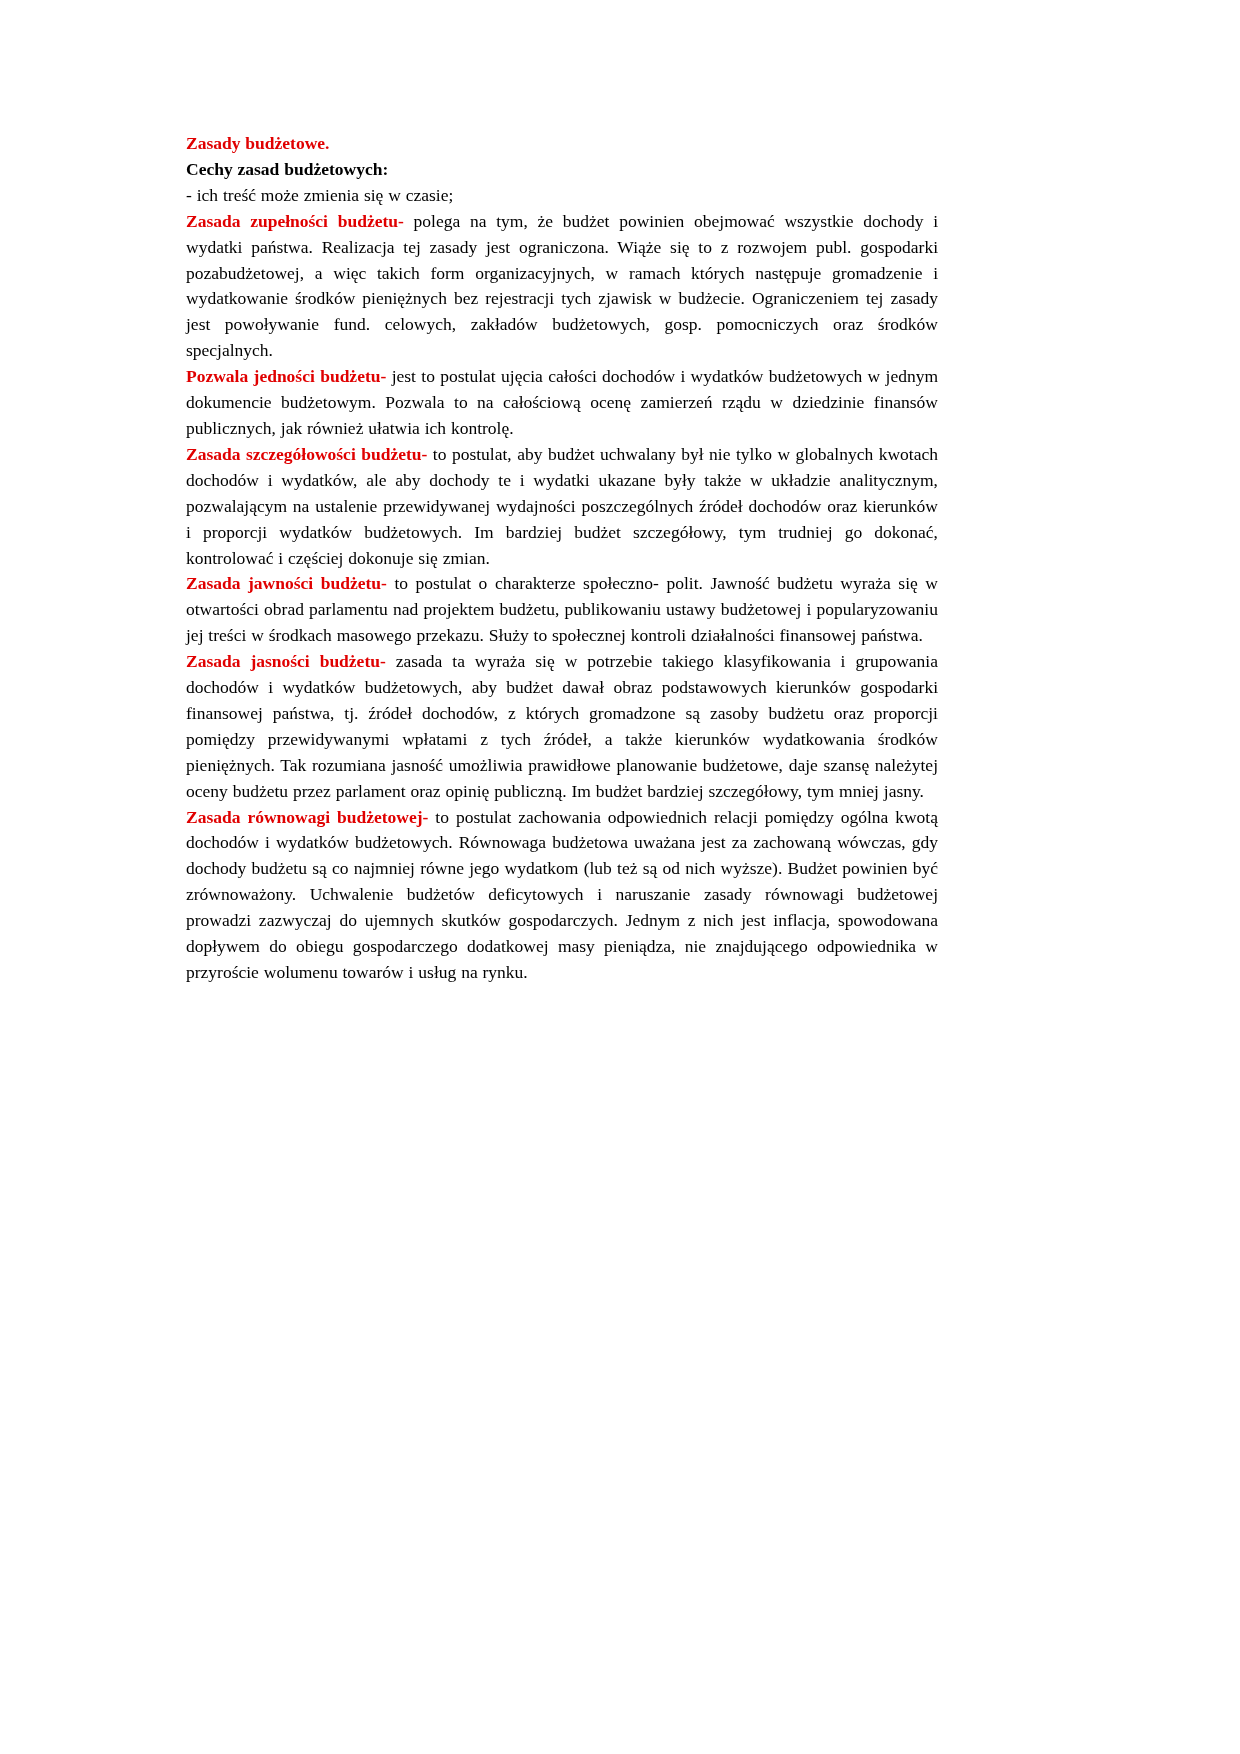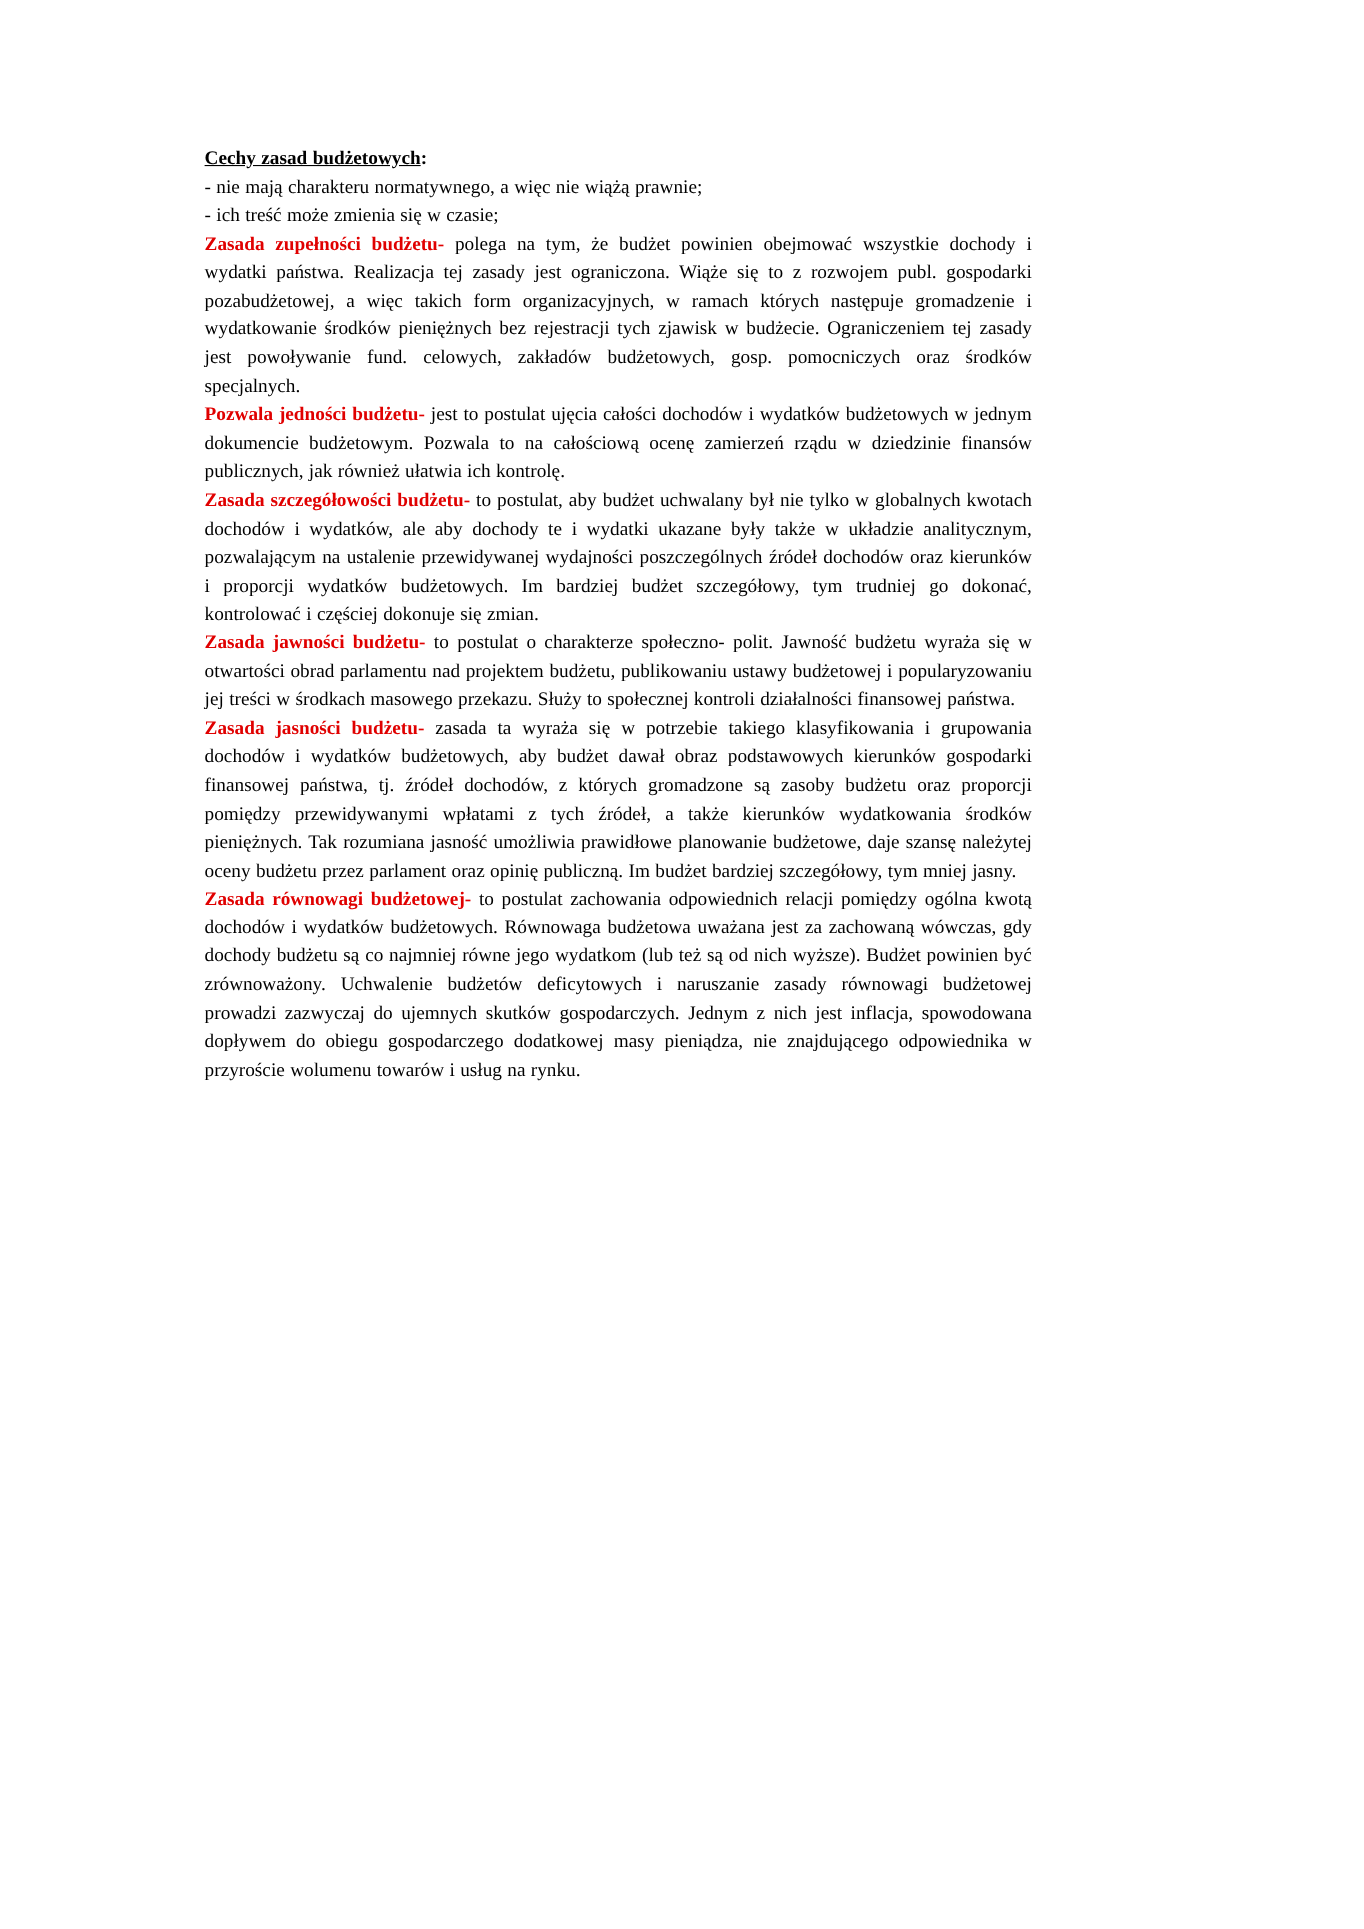--- a/index.html
+++ b/index.html
@@ -32,42 +32,41 @@
     color: var(--text-color, #000000);
     font-weight: normal;
   }
   .seg-bold {
     color: var(--text-color, #000000);
     font-weight: bold;
   }
   .seg-bold-underline {
     color: var(--text-color, #000000);
     font-weight: bold;
-    text-decoration: underline;
   }
   .seg-red-bold {
     color: var(--red-heading, #e00000);
     font-weight: bold;
   }
   .seg-navy-bold {
     color: var(--navy-heading, #221e78);
     font-weight: bold;
   }
   .seg-navy-bold-underline {
     color: var(--navy-heading, #221e78);
     font-weight: bold;
     text-decoration: underline;
   }
 </style>
 </head>
 <body style="background: rgb(255, 255, 255);">
 
 <div class="doc-page">
+    <p class="para"><span class="seg-red-bold">Zasady budżetowe.</span></p>
     <p class="para"><span class="seg-bold-underline">Cechy zasad budżetowych</span><span class="seg-bold">:</span></p>
-    <p class="para"><span class="seg-normal">- nie mają charakteru normatywnego, a więc nie wiążą prawnie;</span></p>
     <p class="para"><span class="seg-normal">- ich treść może zmienia się w czasie;</span></p>
     <p class="para"><span class="seg-red-bold">Zasada zupełności budżetu-</span><span class="seg-normal"> polega na tym, że budżet powinien obejmować wszystkie dochody i wydatki państwa. Realizacja tej zasady jest ograniczona. Wiąże się to z rozwojem publ. gospodarki pozabudżetowej, a więc takich form organizacyjnych, w ramach których następuje gromadzenie i wydatkowanie środków pieniężnych bez rejestracji tych zjawisk w budżecie. Ograniczeniem tej zasady jest powoływanie fund. celowych, zakładów budżetowych, gosp. pomocniczych oraz środków specjalnych.</span></p>
     <p class="para"><span class="seg-red-bold">Pozwala jedności budżetu-</span><span class="seg-normal"> jest to postulat ujęcia całości dochodów i wydatków budżetowych w jednym dokumencie budżetowym. Pozwala to na całościową ocenę zamierzeń rządu w dziedzinie finansów publicznych, jak również ułatwia ich kontrolę.</span></p>
     <p class="para"><span class="seg-red-bold">Zasada szczegółowości budżetu-</span><span class="seg-normal"> to postulat, aby budżet uchwalany był nie tylko w globalnych kwotach dochodów i wydatków, ale aby dochody te i wydatki ukazane były także w układzie analitycznym, pozwalającym na ustalenie przewidywanej wydajności poszczególnych źródeł dochodów oraz kierunków i proporcji wydatków budżetowych. Im bardziej budżet szczegółowy, tym trudniej go dokonać, kontrolować i częściej dokonuje się zmian.</span></p>
     <p class="para"><span class="seg-red-bold">Zasada jawności budżetu-</span><span class="seg-normal"> to postulat o charakterze społeczno- polit. Jawność budżetu wyraża się w otwartości obrad parlamentu nad projektem budżetu, publikowaniu ustawy budżetowej i popularyzowaniu jej treści w środkach masowego przekazu. Służy to społecznej kontroli działalności finansowej państwa.</span></p>
     <p class="para"><span class="seg-red-bold">Zasada jasności budżetu-</span><span class="seg-normal"> zasada ta wyraża się w potrzebie takiego klasyfikowania i grupowania dochodów i wydatków budżetowych, aby budżet dawał obraz podstawowych kierunków gospodarki finansowej państwa, tj. źródeł dochodów, z których gromadzone są zasoby budżetu oraz proporcji pomiędzy przewidywanymi wpłatami z tych źródeł, a także kierunków wydatkowania środków pieniężnych. Tak rozumiana jasność umożliwia prawidłowe planowanie budżetowe, daje szansę należytej oceny budżetu przez parlament oraz opinię publiczną. Im budżet bardziej szczegółowy, tym mniej jasny.</span></p>
     <p class="para"><span class="seg-red-bold">Zasada równowagi budżetowej-</span><span class="seg-normal"> to postulat zachowania odpowiednich relacji pomiędzy ogólna kwotą dochodów i wydatków budżetowych. Równowaga budżetowa uważana jest za zachowaną wówczas, gdy dochody budżetu są co najmniej równe jego wydatkom (lub też są od nich wyższe). Budżet powinien być zrównoważony. Uchwalenie budżetów deficytowych i naruszanie zasady równowagi budżetowej prowadzi zazwyczaj do ujemnych skutków gospodarczych. Jednym z nich jest inflacja, spowodowana dopływem do obiegu gospodarczego dodatkowej masy pieniądza, nie znajdującego odpowiednika w przyroście wolumenu towarów i usług na rynku.</span></p>
   </div>
 
 </body></html>

